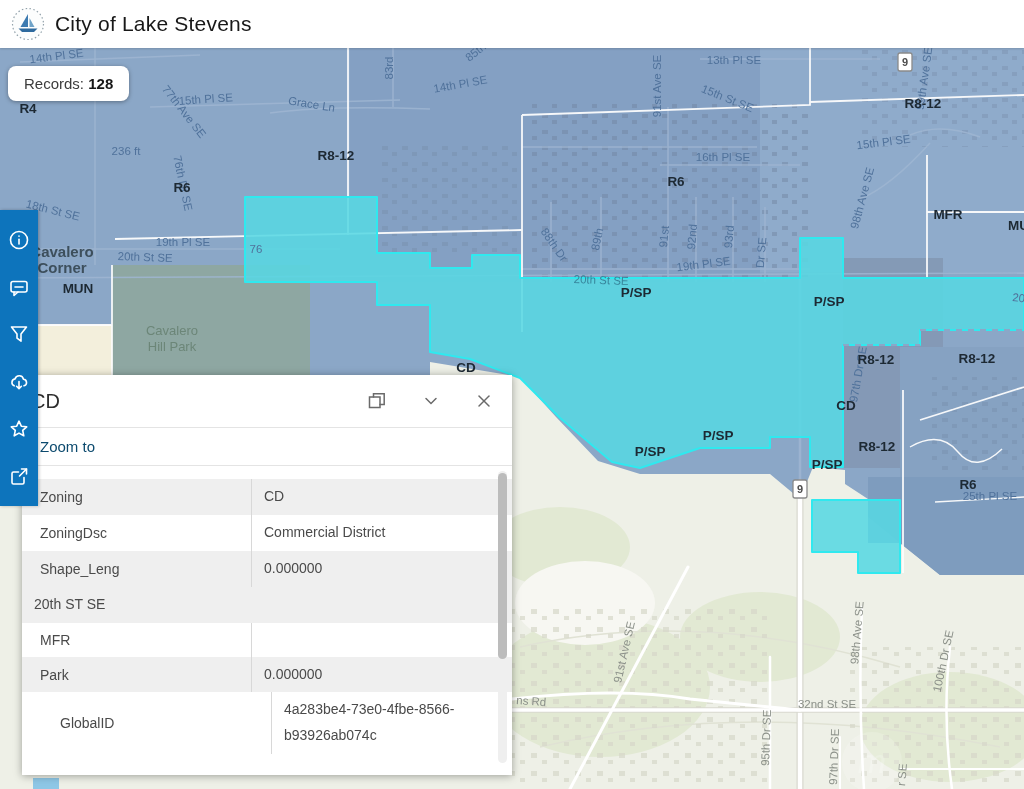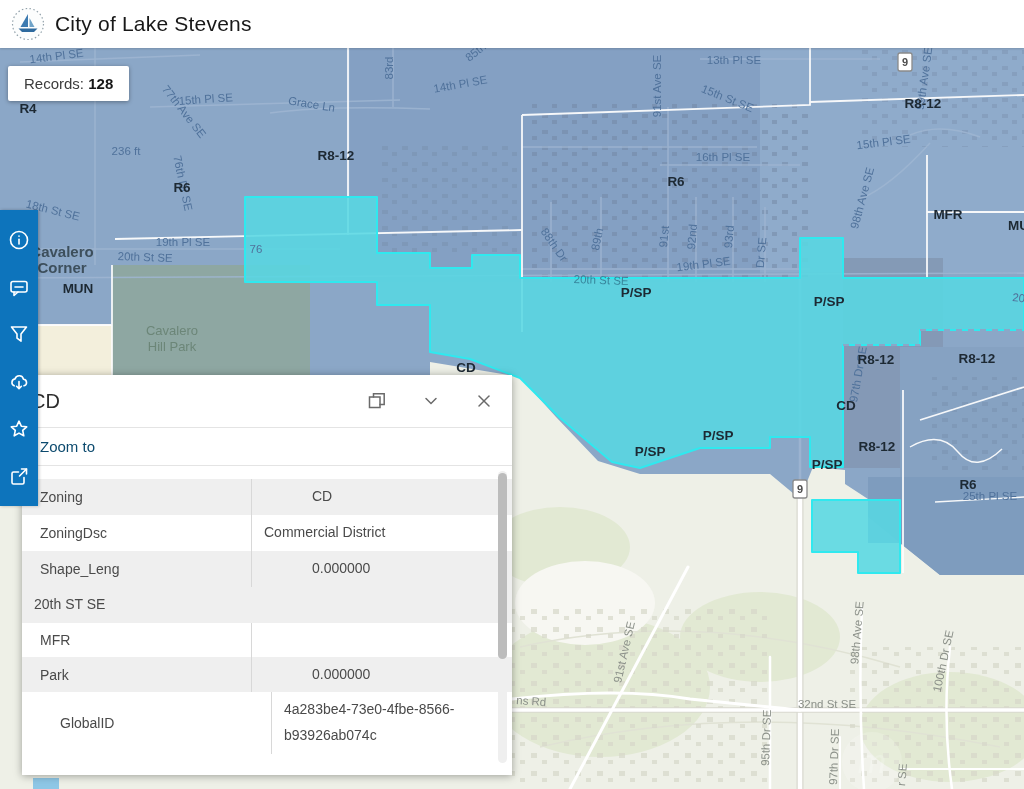--- a/index.html
+++ b/index.html
@@ -15,21 +15,21 @@
   .lbl-zone{font-size:13.5px;font-weight:600;fill:#1d2933;}
   .lbl-st{font-size:11.5px;font-weight:400;}
   .lbl-st-b{fill:#50729b;}
   .lbl-st-c{fill:#37869c;}
   .lbl-st-l{fill:#8b9089;}
   .lbl-place{font-size:15px;font-weight:700;fill:#3d4f5c;}
   .lbl-park{font-size:13px;font-weight:400;fill:#6c8678;}
   .shield-txt{font-size:11px;font-weight:600;fill:#4c4c4c;}
   
   .records{position:absolute;left:8px;top:66px;background:#fff;z-index:20;
-    padding:9px 16px;border-radius:2px;box-shadow:0 1px 4px rgba(0,0,0,.35);
+    padding:9px 16px;border-radius:8px;box-shadow:0 1px 4px rgba(0,0,0,.35);
     font-size:15px;color:#3c3c3c;}
   .records b{color:#161616;font-weight:700;}
   
   .sidebar{position:absolute;left:0;top:210px;width:38px;height:296px;background:#0d74bc;
     z-index:25;display:flex;flex-direction:column;align-items:center;justify-content:space-around;
     padding:6px 0;box-sizing:border-box;box-shadow:1px 0 3px rgba(0,0,0,.25);}
   .side-btn{width:38px;height:40px;display:flex;align-items:center;justify-content:center;cursor:pointer;}
   .side-btn svg{stroke:#fff;fill:none;stroke-width:1.6;stroke-linecap:round;stroke-linejoin:round;}
   
   .popup{position:absolute;left:22px;top:375px;width:490px;height:400px;background:#fff;
@@ -37,21 +37,21 @@
   .phead{position:absolute;top:0;left:0;right:0;height:52px;display:flex;align-items:center;}
   .ptitle{flex:1;font-size:20px;color:#2e2e2e;font-weight:500;padding-left:9px;}
   .pactions{display:flex;align-items:center;gap:37px;margin-right:20px;}
   .pact{cursor:pointer;display:flex;align-items:center;justify-content:center;}
   .pact svg{stroke:#6a6a6a;fill:none;stroke-width:1.5;stroke-linecap:round;}
   .zoomto{position:absolute;top:52px;left:0;right:0;height:39px;border-top:1px solid #e4e4e4;
     border-bottom:1px solid #e4e4e4;display:flex;align-items:center;padding-left:18px;
     font-size:15px;color:#0c4a6e;cursor:pointer;box-sizing:border-box;}
   .ptable{position:absolute;top:92px;bottom:0;left:0;right:0;overflow:hidden;padding-top:12px;}
   .prow{display:flex;align-items:stretch;min-height:34px;font-size:14px;color:#4a4a4a;}
-  .prow.alt{background:#efefef;gap:48px;}
+  .prow.alt{background:#efefef;}
   .plabel{width:230px;box-sizing:border-box;padding-left:18px;border-right:1px solid #d8d8d8;
     display:flex;align-items:center;}
   .pvalue{flex:1;padding:5px 28px 5px 12px;display:flex;align-items:center;line-height:1.85;}
   .prow.tall{min-height:56px;padding-left:20px;}
   .pscroll{position:absolute;right:5px;top:96px;width:9px;height:292px;background:#efefef;border-radius:5px;}
   .pthumb{position:absolute;left:0;top:2px;width:9px;height:186px;background:#bcbcbc;border-radius:5px;cursor:grab;}
 </style>
 </head>
 <body>
 

